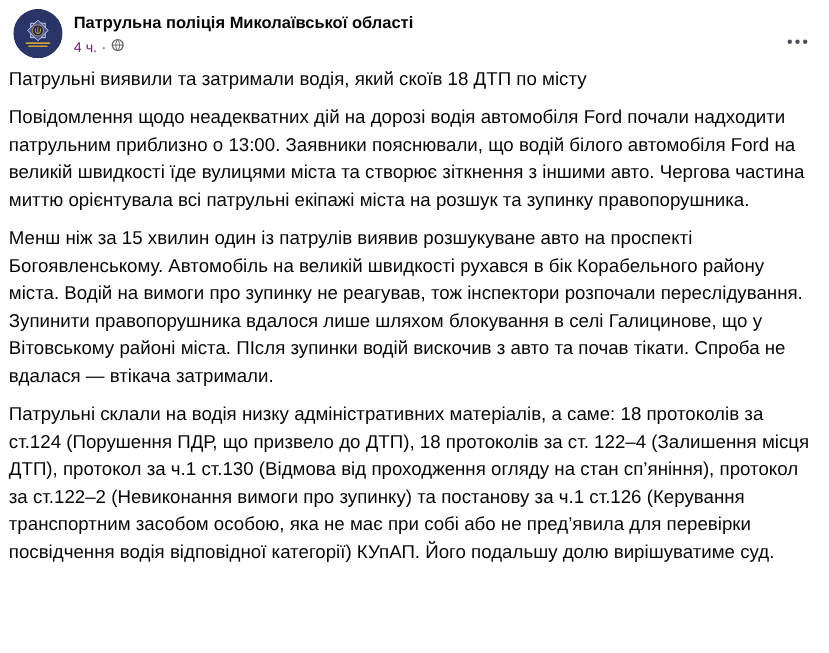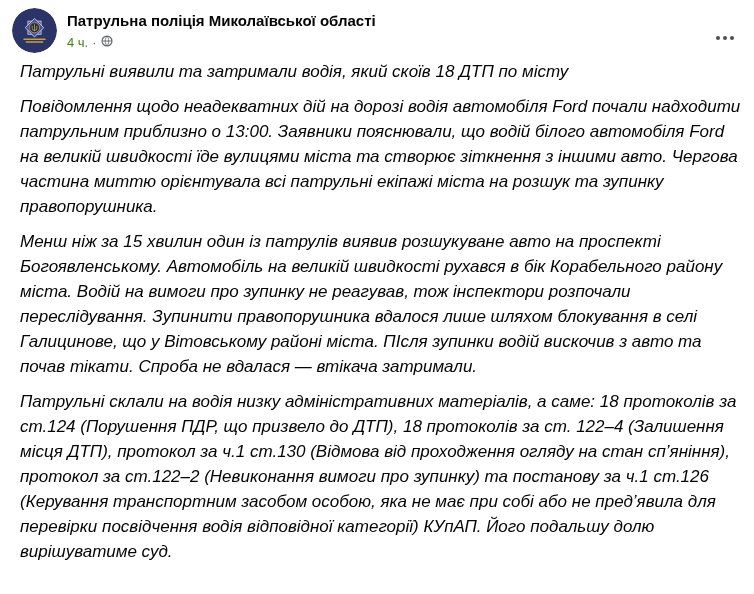--- a/index.html
+++ b/index.html
@@ -52,21 +52,21 @@
   .meta {
     display: flex;
     align-items: center;
     gap: 4px;
     margin-top: 2px;
     font-size: 13px;
     line-height: 17px;
     color: #65676B;
   }
   .meta .timestamp {
-    color: #4d7c0f;
+    color: #701a75;
     text-decoration: none;
     cursor: pointer;
   }
   .meta .sep { color: #65676B; }
   .globe { display: inline-block; margin-top: 1px; }
   .options-btn {
     margin-top: 14px;
     margin-left: 8px;
     padding: 6px 4px;
     display: flex;
@@ -84,23 +84,22 @@
   }
   
   .post-body {
     padding: 4px 10px 0 8px;
     font-size: 17px;
     line-height: 25px;
     color: #050505;
     letter-spacing: 0;
   }
   .post-body p {
-    margin: 0 0 10px 12px;
+    margin: 0 0 10px 0;
     white-space: pre-wrap;
-    font-style: italic;
   }
 </style>
 </head>
 <body>
 
 <div class="post">
 
   <div class="post-header">
     <a class="avatar">
       <svg viewBox="0 0 48 48" width="45" height="45" aria-hidden="true">

